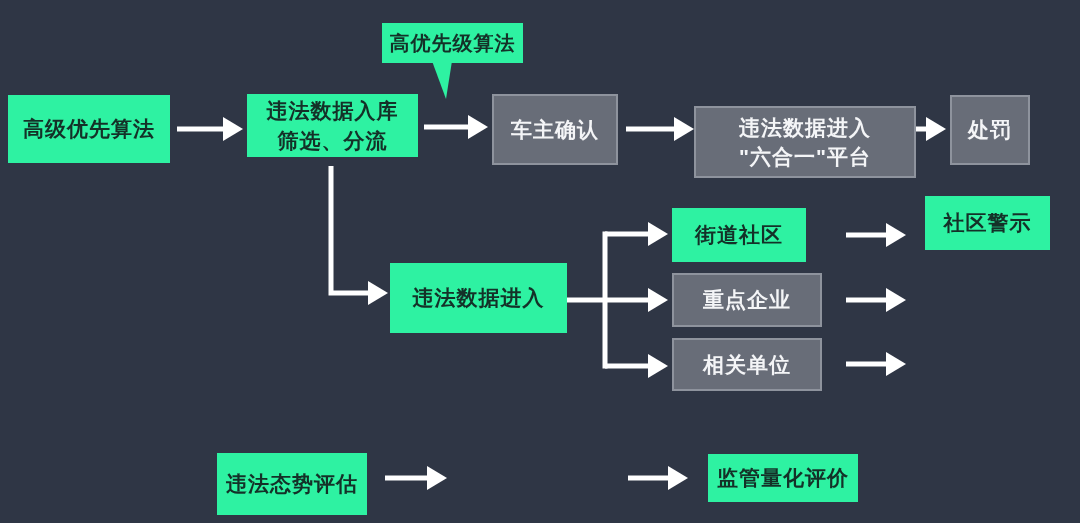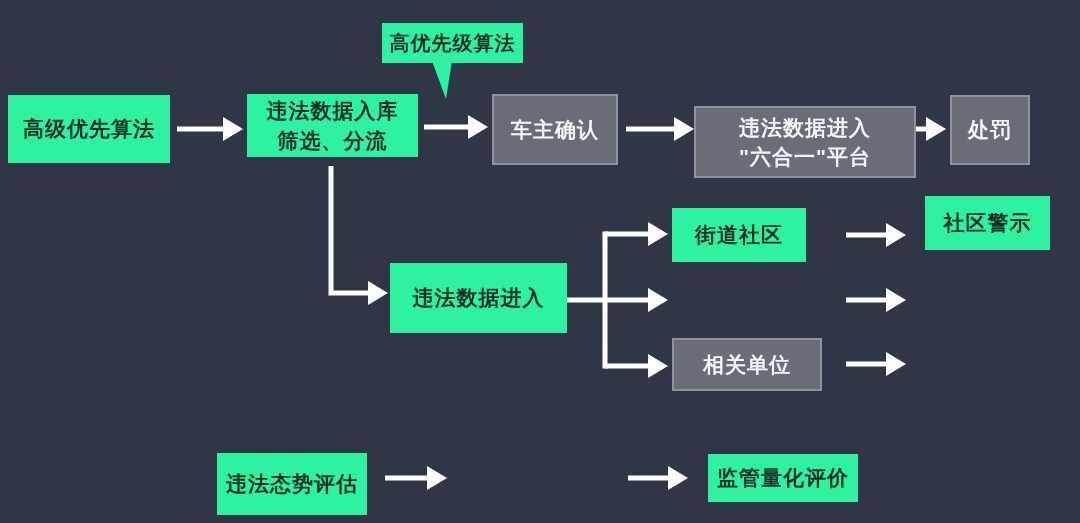--- a/index.html
+++ b/index.html
@@ -113,20 +113,23 @@
   <div class="node gray fs21" style="left:950px;top:95px;width:80px;height:70px">
     <span class="label">处罚</span>
   </div>
 
   <div class="node green fs21" style="left:390px;top:263px;width:177px;height:70px">
     <span class="label">违法数据进入</span>
   </div>
   <div class="node green fs21" style="left:672px;top:208px;width:134px;height:54px">
     <span class="label">街道社区</span>
   </div>
+  <div class="node gray fs21" style="left:672px;top:273px;width:150px;height:54px">
+    <span class="label">重点企业</span>
+  </div>
   <div class="node gray fs21" style="left:672px;top:338px;width:150px;height:53px">
     <span class="label">相关单位</span>
   </div>
   <div class="node green fs21" style="left:925px;top:196px;width:125px;height:54px">
     <span class="label">社区警示</span>
   </div>
 
   <div class="node green fs21" style="left:217px;top:453px;width:150px;height:62px">
     <span class="label">违法态势评估</span>
   </div>

